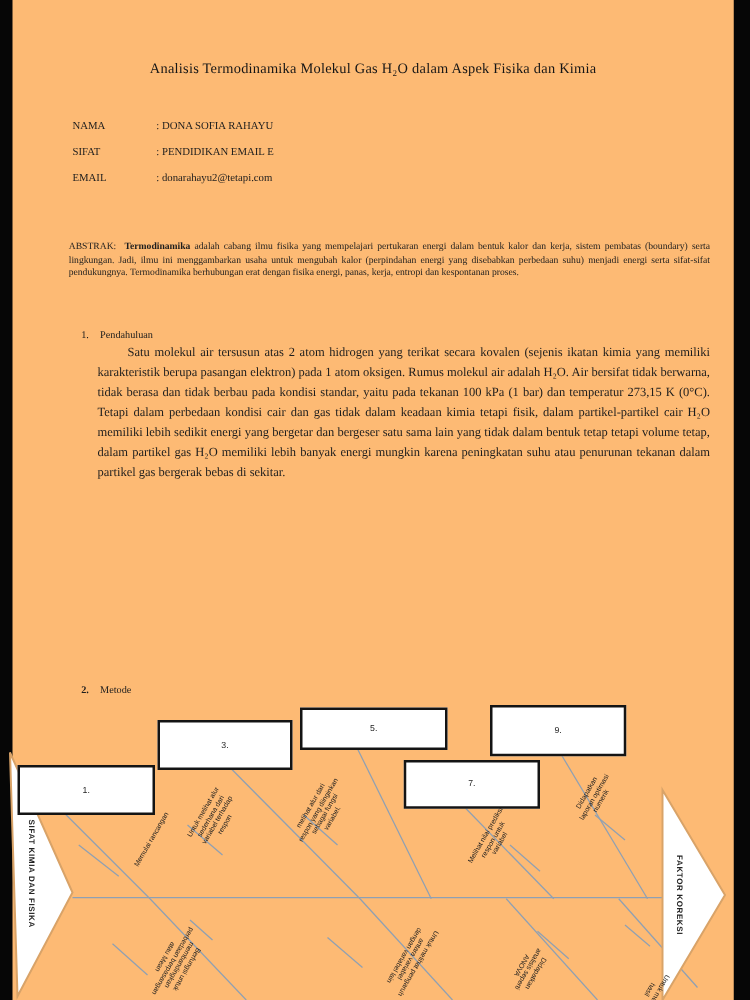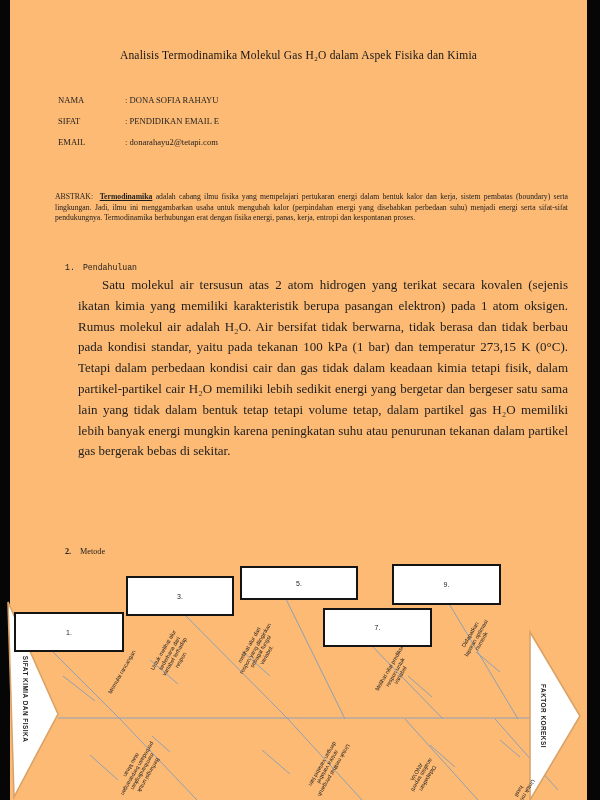--- a/index.html
+++ b/index.html
@@ -12,29 +12,29 @@
   .doc-title{position:absolute;top:49px;left:10px;right:13px;text-align:center;
              font-size:11.5px;letter-spacing:.2px;color:#161616;}
 
   .info{position:absolute;top:95px;left:58px;font-size:8.6px;}
   .info-row{display:flex;height:21px;align-items:flex-start;}
   .info-label{width:67px;}
   .info-value{white-space:pre;}
 
   .abstract{position:absolute;top:192px;left:55px;width:513px;font-size:7.7px;
             line-height:1.37;text-align:justify;}
-  .abstract b{font-weight:bold;text-decoration:underline;}
+  .abstract b{font-weight:bold;}
 
   .sec-head{position:absolute;font-size:8.2px;}
   .sec-head .num{display:inline-block;width:13px;}
-  .sec1-head{top:263px;left:65px;font-family:Liberation Mono, monospace;}
+  .sec1-head{top:263px;left:65px;}
   .sec2-head{top:547px;left:65px;}
   .sec2-head .num{font-weight:bold;}
 
-  .para1{position:absolute;top:275px;left:78px;width:490px;font-size:13px;
+  .para1{position:absolute;top:275px;left:78px;width:490px;font-size:10px;
          line-height:1.6;text-align:justify;text-indent:24px;}
 
   
   .fishbone{position:absolute;top:555px;left:0;width:600px;height:245px;
             font-family:"Liberation Sans",sans-serif;}
   .fishbone svg{position:absolute;top:0;left:0;}
   .cause-box{position:absolute;background:#fff;border:2px solid #141414;
              display:flex;align-items:center;justify-content:center;
              font-size:7px;color:#222;}
   .branch-label{position:absolute;font-size:5.6px;line-height:1.18;color:#1c1c1c;

